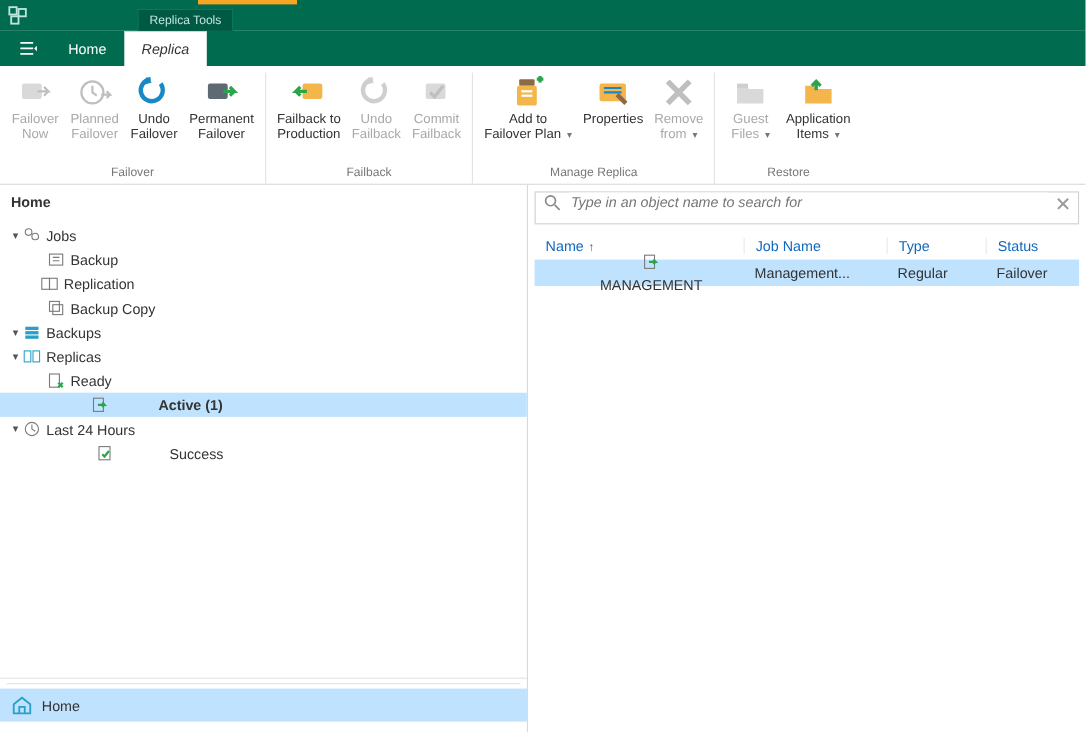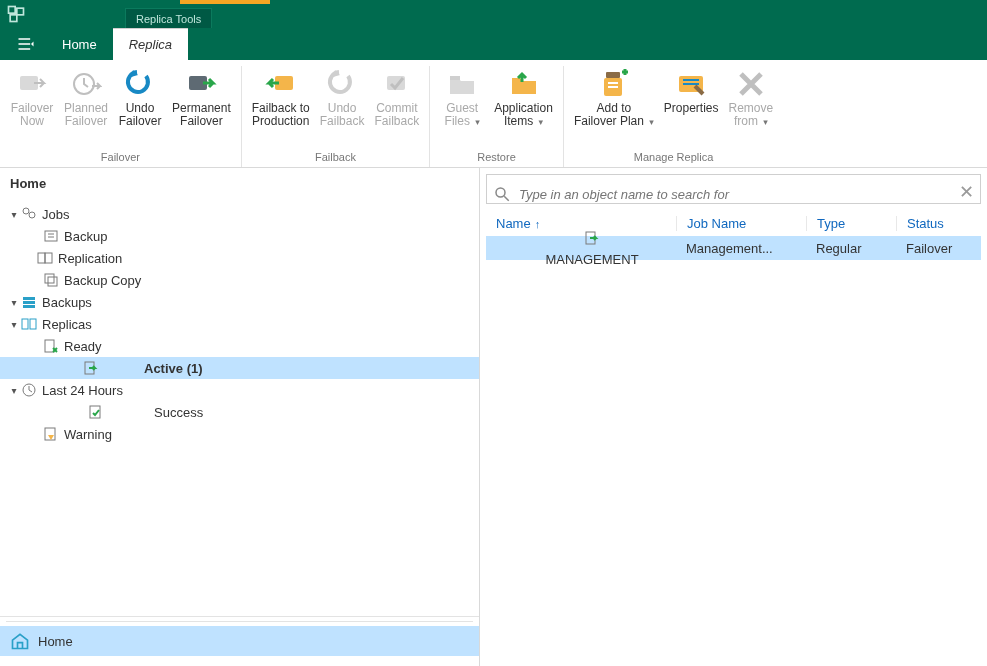--- a/index.html
+++ b/index.html
@@ -183,21 +183,21 @@
   
   .content {
     flex: 1;
     display: flex;
     flex-direction: column;
     padding: 6px;
     min-width: 0;
   }
   .searchbox {
     display: flex;
-    align-items: flex-end;
+    align-items: flex-start;
     border: 1px solid #cfcfcf;
     height: 30px;
     padding: 0 6px;
     gap: 6px;
   }
   .searchbox input {
     flex: 1;
     border: none;
     outline: none;
     font-style: italic;
@@ -347,45 +347,20 @@
             </svg>
           </span>
           <span class="lbl">Commit
 Failback</span>
         </div>
       </div>
       <div class="ribbon-group-title">Failback</div>
     </div>
     <div class="ribbon-group">
       <div class="ribbon-buttons">
-        <div class="ribbon-btn disabled">
-          <span class="ic">
-            <svg viewBox="0 0 32 32" width="32" height="32">
-              <path d="M4 10h8l3 3h13v13H4z" fill="#d9d9d9"></path>
-              <rect x="4" y="8" width="10" height="4" fill="#cfcfcf"></rect>
-            </svg>
-          </span>
-          <span class="lbl">Guest
-Files <span class="caret">▾</span></span>
-        </div>
-        <div class="ribbon-btn">
-          <span class="ic">
-            <svg viewBox="0 0 32 32" width="32" height="32">
-              <path d="M4 10h8l3 3h13v13H4z" fill="#f4b54a"></path>
-              <path d="M14 14v-8m-4 4l4-4 4 4" stroke="#29a64a" stroke-width="3" fill="none"></path>
-            </svg>
-          </span>
-          <span class="lbl">Application
-Items <span class="caret">▾</span></span>
-        </div>
-      </div>
-      <div class="ribbon-group-title">Restore</div>
-    </div>
-    <div class="ribbon-group">
-      <div class="ribbon-buttons">
         <div class="ribbon-btn">
           <span class="ic">
             <svg viewBox="0 0 32 32" width="32" height="32">
               <rect x="8" y="4" width="14" height="6" rx="1" fill="#8a6b46"></rect>
               <rect x="6" y="10" width="18" height="18" rx="2" fill="#f4b54a"></rect>
               <rect x="10" y="14" width="10" height="2" fill="#fff"></rect>
               <rect x="10" y="18" width="10" height="2" fill="#fff"></rect>
               <path d="M24 4h6m-3-3v6" stroke="#29a64a" stroke-width="3"></path>
             </svg>
           </span>
@@ -406,20 +381,45 @@
           <span class="ic">
             <svg viewBox="0 0 32 32" width="32" height="32">
               <path d="M6 6l20 20M26 6L6 26" stroke="#bfbfbf" stroke-width="5"></path>
             </svg>
           </span>
           <span class="lbl">Remove
 from <span class="caret">▾</span></span>
         </div>
       </div>
       <div class="ribbon-group-title">Manage Replica</div>
+    </div>
+    <div class="ribbon-group">
+      <div class="ribbon-buttons">
+        <div class="ribbon-btn disabled">
+          <span class="ic">
+            <svg viewBox="0 0 32 32" width="32" height="32">
+              <path d="M4 10h8l3 3h13v13H4z" fill="#d9d9d9"></path>
+              <rect x="4" y="8" width="10" height="4" fill="#cfcfcf"></rect>
+            </svg>
+          </span>
+          <span class="lbl">Guest
+Files <span class="caret">▾</span></span>
+        </div>
+        <div class="ribbon-btn">
+          <span class="ic">
+            <svg viewBox="0 0 32 32" width="32" height="32">
+              <path d="M4 10h8l3 3h13v13H4z" fill="#f4b54a"></path>
+              <path d="M14 14v-8m-4 4l4-4 4 4" stroke="#29a64a" stroke-width="3" fill="none"></path>
+            </svg>
+          </span>
+          <span class="lbl">Application
+Items <span class="caret">▾</span></span>
+        </div>
+      </div>
+      <div class="ribbon-group-title">Restore</div>
     </div>
   </div>
 
 <div class="main">
   <div class="nav">
     <div class="nav-title">Home</div>
     <div class="tree" id="tree">
         <div class="tree-row" style="padding-left: 8px;">
           <span class="tree-toggle">▾</span>
           <span class="tree-icon">
@@ -514,30 +514,20 @@
         </div>
         <div class="tree-row" style="padding-left: 30px; gap: 45px;">
           <span class="tree-toggle"></span>
           <span class="tree-icon">
             <svg viewBox="0 0 16 16" width="16" height="16">
               <rect x="2" y="2" width="10" height="12" fill="none" stroke="#7a7a7a"></rect>
               <path d="M5 9l2 2 4-5" stroke="#29a64a" stroke-width="2" fill="none"></path>
             </svg>
           </span>
           <span class="tree-label">Success</span>
-        </div>
-        <div class="tree-row" style="padding-left: 30px;">
-          <span class="tree-toggle"></span>
-          <span class="tree-icon">
-            <svg viewBox="0 0 16 16" width="16" height="16">
-              <rect x="2" y="2" width="10" height="12" fill="none" stroke="#7a7a7a"></rect>
-              <path d="M8 14l3-5H5z" fill="#f4b54a"></path>
-            </svg>
-          </span>
-          <span class="tree-label">Warning</span>
         </div>
       </div>
     <div class="nav-bottom">
       <div style="height:1px;background:#e3e3e3;margin:0 6px 4px;"></div>
       <div class="nav-bottom-row selected">
         <span class="nav-bottom-icon">
           <svg viewBox="0 0 24 24" width="20" height="20">
               <path d="M3 11l9-7 9 7v10H3z" fill="none" stroke="#2aa0c8" stroke-width="2"></path>
               <path d="M9 21v-7h6v7" fill="none" stroke="#2aa0c8" stroke-width="2"></path>
             </svg>

